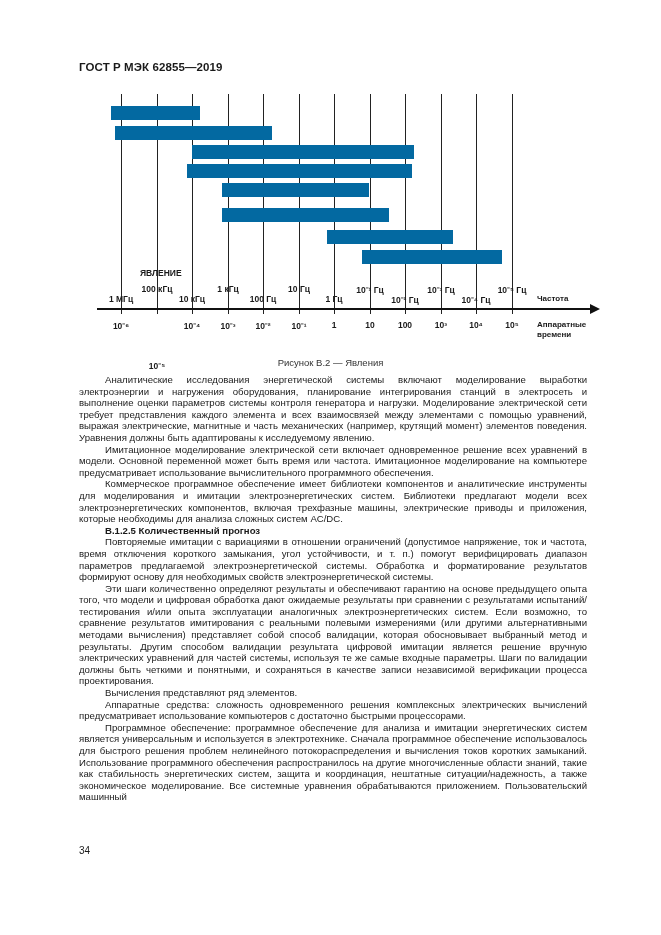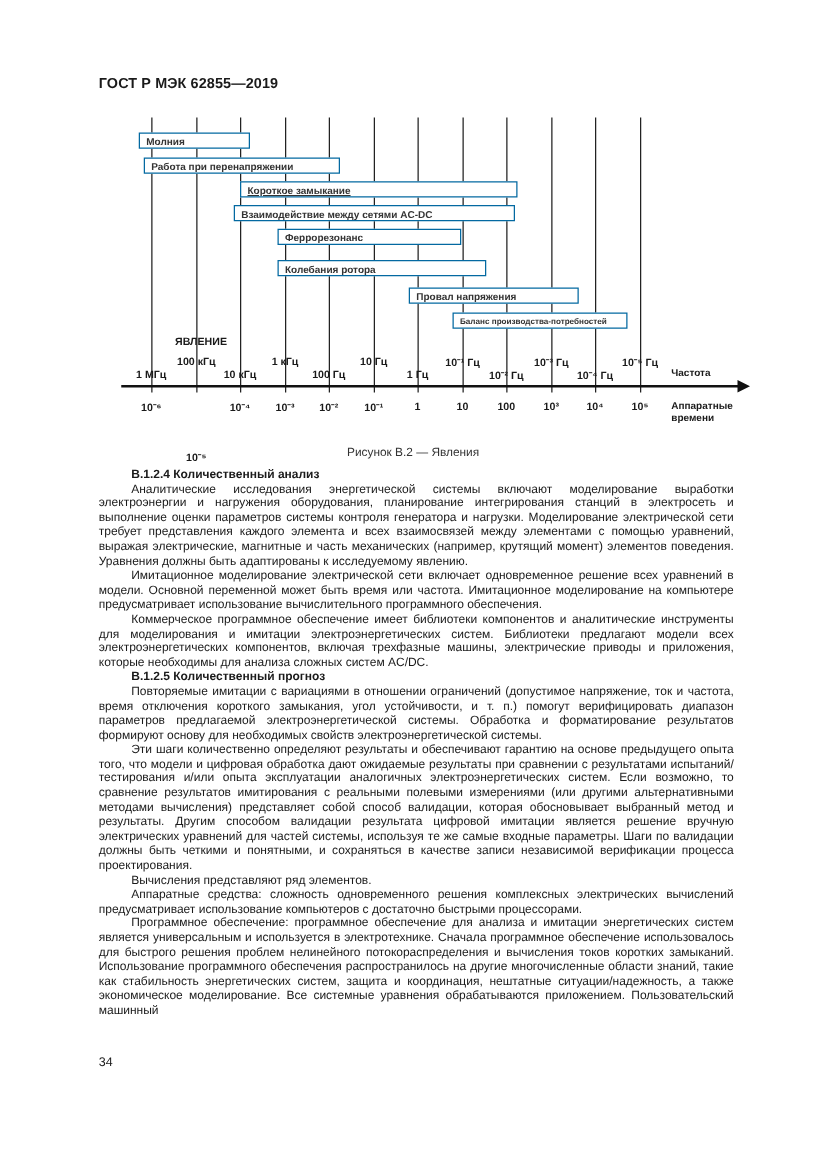--- a/index.html
+++ b/index.html
@@ -1,21 +1,21 @@
 <!DOCTYPE html>
 <html><head>
 <meta charset="utf-8">
 <style>
   html, body { margin:0; padding:0; background:#ffffff; }
   body { width:661px; height:935px; position:relative; overflow:hidden;
          font-family:"Liberation Sans", sans-serif; color:#1a1a1a; }
   .hdr { position:absolute; left:79px; top:61px; font-size:11.5px; font-weight:bold; letter-spacing:0.1px; }
   .fig { position:absolute; left:0; top:0; width:661px; height:360px; }
   .vline { position:absolute; width:1px; background:#222; top:94px; height:220px; }
-  .box { position:absolute; height:13px; border:1px solid #0369a1; background:#fff;
+  .box { position:absolute; height:13px; border:7px solid #0369a1; background:#fff;
          font-size:8px; line-height:13px; padding-left:5px; box-sizing:border-box;
          font-weight:bold; color:#333; white-space:nowrap; overflow:hidden; }
   .box.small { font-size:6.5px; }
   .axis { position:absolute; left:97px; top:308px; width:498px; height:2px; background:#111; }
   .arrow { position:absolute; left:590px; top:304px; width:0; height:0;
            border-top:5px solid transparent; border-bottom:5px solid transparent; border-left:10px solid #111; }
   .flab { position:absolute; font-size:8.5px; font-weight:bold; white-space:nowrap; transform:translateX(-50%); }
   .tlab { position:absolute; top:320px; font-size:8.5px; font-weight:bold; white-space:nowrap; transform:translateX(-50%); }
   .sidelab { position:absolute; font-size:8px; font-weight:bold; white-space:nowrap; }
   .phen { position:absolute; left:140px; top:268px; font-size:8.5px; font-weight:bold; }
@@ -45,21 +45,21 @@
       <div class="vline" style="left: 476px;"></div>
       <div class="vline" style="left: 512px;"></div>
     </div>
   <div id="boxes">
       <div class="box" style="left: 111px; top: 106px; width: 89px;">Молния</div>
       <div class="box" style="left: 115px; top: 126px; width: 157px;">Работа при перенапряжении</div>
       <div class="box" style="left: 192px; top: 145px; width: 222px; text-decoration: underline;">Короткое замыкание</div>
       <div class="box" style="left: 187px; top: 164px; width: 225px;">Взаимодействие между сетями AC-DC</div>
       <div class="box" style="left: 222px; top: 183px; width: 147px;">Феррорезонанс</div>
       <div class="box" style="left: 222px; top: 208px; width: 167px;">Колебания ротора</div>
-      <div class="box" style="left: 327px; top: 230px; width: 136px;">Провал напряжения</div>
+      <div class="box" style="left: 327px; top: 230px; width: 126px;">Провал напряжения</div>
       <div class="box small" style="left: 362px; top: 250px; width: 140px;">Баланс производства-потребностей</div>
     </div>
   <div class="phen">ЯВЛЕНИЕ</div>
   <div id="flabs">
       <div class="flab" style="left: 121px; top: 294px;">1 МГц</div>
       <div class="flab" style="left: 157px; top: 284px;">100 кГц</div>
       <div class="flab" style="left: 192px; top: 294px;">10 кГц</div>
       <div class="flab" style="left: 228px; top: 284px;">1 кГц</div>
       <div class="flab" style="left: 263px; top: 294px;">100 Гц</div>
       <div class="flab" style="left: 299px; top: 284px;">10 Гц</div>
@@ -86,21 +86,20 @@
       <div class="tlab" style="left: 441px;">10³</div>
       <div class="tlab" style="left: 476px;">10⁴</div>
       <div class="tlab" style="left: 512px;">10⁵</div>
     </div>
   <div class="sidelab" style="left:537px; top:320px;">Аппаратные</div>
   <div class="sidelab" style="left:537px; top:330px;">времени</div>
   <div class="caption">Рисунок В.2 — Явления</div>
 </div>
 
 <div class="text">
-  <h4>В.1.2.4 Количественный анализ</h4>
   <p>Аналитические исследования энергетической системы включают моделирование выработки электроэнергии и нагружения оборудования, планирование интегрирования станций в электросеть и выполнение оценки параметров системы контроля генератора и нагрузки. Моделирование электрической сети требует представления каждого элемента и всех взаимосвязей между элементами с помощью уравнений, выражая электрические, магнитные и часть механических (например, крутящий момент) элементов поведения. Уравнения должны быть адаптированы к исследуемому явлению.</p>
   <p>Имитационное моделирование электрической сети включает одновременное решение всех уравнений в модели. Основной переменной может быть время или частота. Имитационное моделирование на компьютере предусматривает использование вычислительного программного обеспечения.</p>
   <p>Коммерческое программное обеспечение имеет библиотеки компонентов и аналитические инструменты для моделирования и имитации электроэнергетических систем. Библиотеки предлагают модели всех электроэнергетических компонентов, включая трехфазные машины, электрические приводы и приложения, которые необходимы для анализа сложных систем AC/DC.</p>
   <h4>В.1.2.5 Количественный прогноз</h4>
   <p>Повторяемые имитации с вариациями в отношении ограничений (допустимое напряжение, ток и частота, время отключения короткого замыкания, угол устойчивости, и т. п.) помогут верифицировать диапазон параметров предлагаемой электроэнергетической системы. Обработка и форматирование результатов формируют основу для необходимых свойств электроэнергетической системы.</p>
   <p>Эти шаги количественно определяют результаты и обеспечивают гарантию на основе предыдущего опыта того, что модели и цифровая обработка дают ожидаемые результаты при сравнении с результатами испытаний/тестирования и/или опыта эксплуатации аналогичных электроэнергетических систем. Если возможно, то сравнение результатов имитирования с реальными полевыми измерениями (или другими альтернативными методами вычисления) представляет собой способ валидации, которая обосновывает выбранный метод и результаты. Другим способом валидации результата цифровой имитации является решение вручную электрических уравнений для частей системы, используя те же самые входные параметры. Шаги по валидации должны быть четкими и понятными, и сохраняться в качестве записи независимой верификации процесса проектирования.</p>
   <p>Вычисления представляют ряд элементов.</p>
   <p>Аппаратные средства: сложность одновременного решения комплексных электрических вычислений предусматривает использование компьютеров с достаточно быстрыми процессорами.</p>
   <p>Программное обеспечение: программное обеспечение для анализа и имитации энергетических систем является универсальным и используется в электротехнике. Сначала программное обеспечение использовалось для быстрого решения проблем нелинейного потокораспределения и вычисления токов коротких замыканий. Использование программного обеспечения распространилось на другие многочисленные области знаний, такие как стабильность энергетических систем, защита и координация, нештатные ситуации/надежность, а также экономическое моделирование. Все системные уравнения обрабатываются приложением. Пользовательский машинный</p>
 </div>

